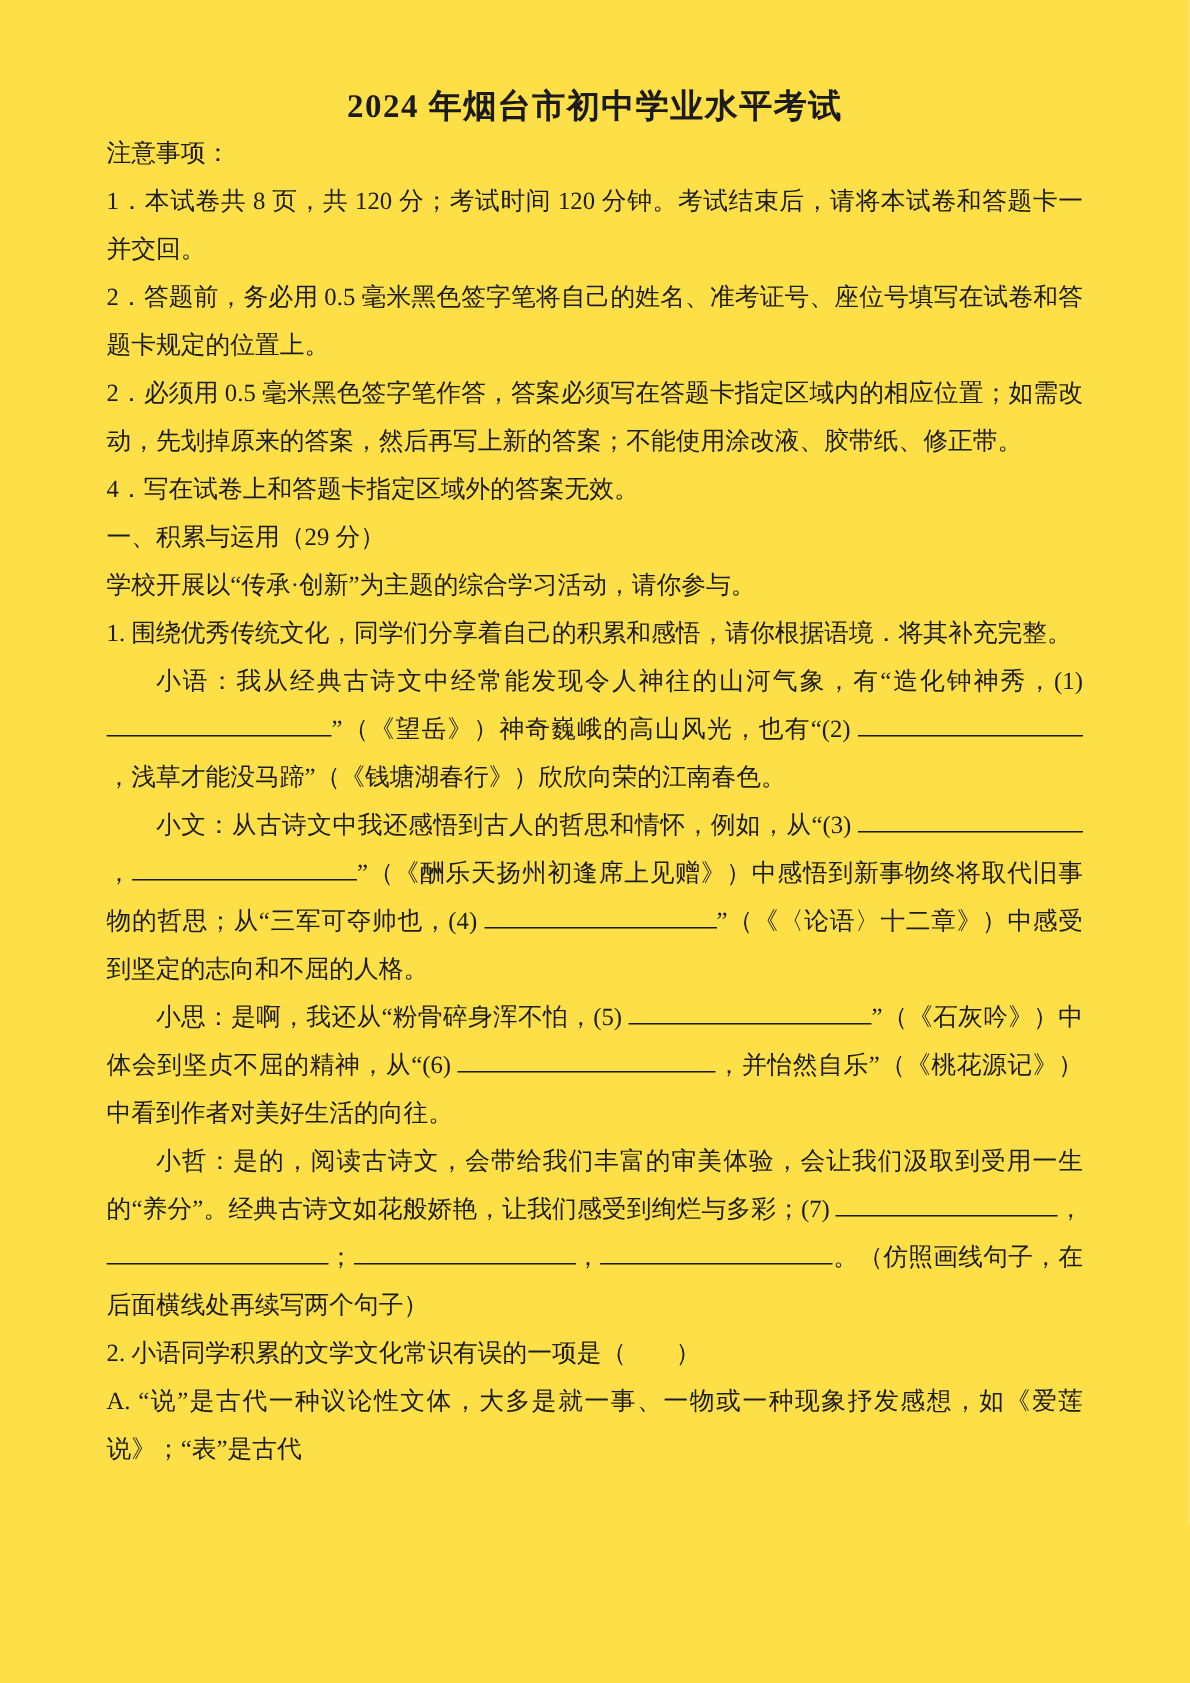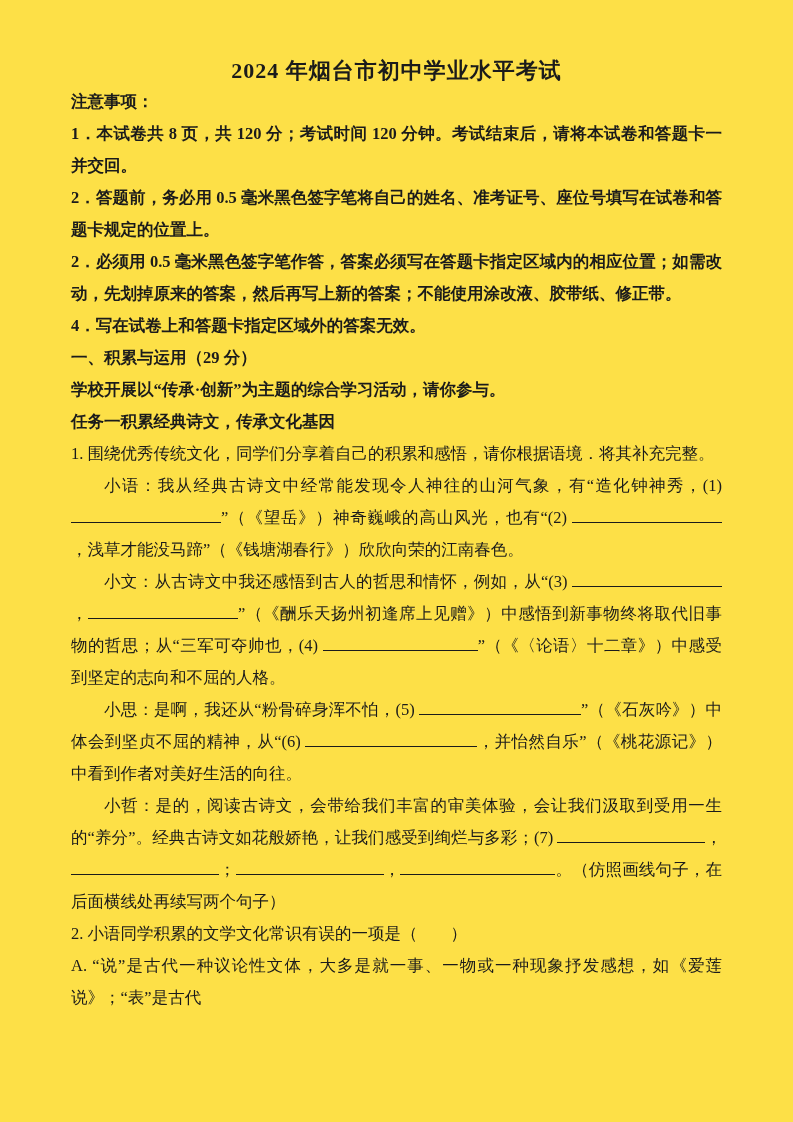--- a/index.html
+++ b/index.html
@@ -29,21 +29,21 @@
     font-size: 22px;
     line-height: 30px;
     margin-top: 14px;
     margin-bottom: 16px;
     letter-spacing: 1px;
   }
   .para {
     line-height: 32px;
     text-align: justify;
   }
-  .bold { font-weight: bold; }
+  .bold { font-weight: normal; }
   .indent { text-indent: 2em; }
   .blank {
     display: inline-block;
     border-bottom: 1px solid #1b1b1b;
     height: 17px;
     vertical-align: baseline;
   }
   .underlined {
     text-underline-offset: 4px;
   }
@@ -63,21 +63,20 @@
   <p class="para bold">2．答题前，务必用 0.5 毫米黑色签字笔将自己的姓名、准考证号、座位号填写在试卷和答题卡规定的位置上。</p>
 
   <p class="para bold">2．必须用 0.5 毫米黑色签字笔作答，答案必须写在答题卡指定区域内的相应位置；如需改动，先划掉原来的答案，然后再写上新的答案；不能使用涂改液、胶带纸、修正带。</p>
 
   <p class="para bold">4．写在试卷上和答题卡指定区域外的答案无效。</p>
 
   <p class="para bold">一、积累与运用（29 分）</p>
 
   <p class="para bold">学校开展以“传承·创新”为主题的综合学习活动，请你参与。</p>
 
-  <p class="para bold">任务一积累经典诗文，传承文化基因</p>
 
   <p class="para">1. 围绕优秀传统文化，同学们分享着自己的积累和感悟，请你根据语境．将其补充完整。</p>
 
   <p class="para indent"><span>小语：我从经典古诗文中经常能发现令人神往的山河气象，有“造化钟神秀，(1) </span><span class="blank" style="width: 150px;"></span><span>”（《望岳》）神奇巍峨的高山风光，也有“(2) </span><span class="blank" style="width: 150px;"></span><span>，浅草才能没马蹄”（《钱塘湖春行》）欣欣向荣的江南春色。</span></p>
 
   <p class="para indent"><span>小文：从古诗文中我还感悟到古人的哲思和情怀，例如，从“(3) </span><span class="blank" style="width: 150px;"></span><span>，</span><span class="blank" style="width: 150px;"></span><span>”（《酬乐天扬州初逢席上见赠》）中感悟到新事物终将取代旧事物的哲思；从“三军可夺帅也，(4) </span><span class="blank" style="width: 155px;"></span><span>”（《〈论语〉十二章》）中感受到坚定的志向和不屈的人格。</span></p>
 
   <p class="para indent"><span>小思：是啊，我还从“粉骨碎身浑不怕，(5) </span><span class="blank" style="width: 162px;"></span><span>”（《石灰吟》）中体会到坚贞不屈的精神，从“(6) </span><span class="blank" style="width: 172px;"></span><span>，并怡然自乐”（《桃花源记》）中看到作者对美好生活的向往。</span></p>
 
   <p class="para indent"><span>小哲：是的，阅读古诗文，会带给我们丰富的审美体验，会让我们汲取到受用一生的“养分”。</span><span class="underlined">经典古诗文如花般娇艳，让我们感受到绚烂与多彩</span><span>；(7) </span><span class="blank" style="width: 148px;"></span><span>，</span><span class="blank" style="width: 148px;"></span><span>；</span><span class="blank" style="width: 148px;"></span><span>，</span><span class="blank" style="width: 155px;"></span><span>。（仿照画线句子，在后面横线处再续写两个句子）</span></p>

